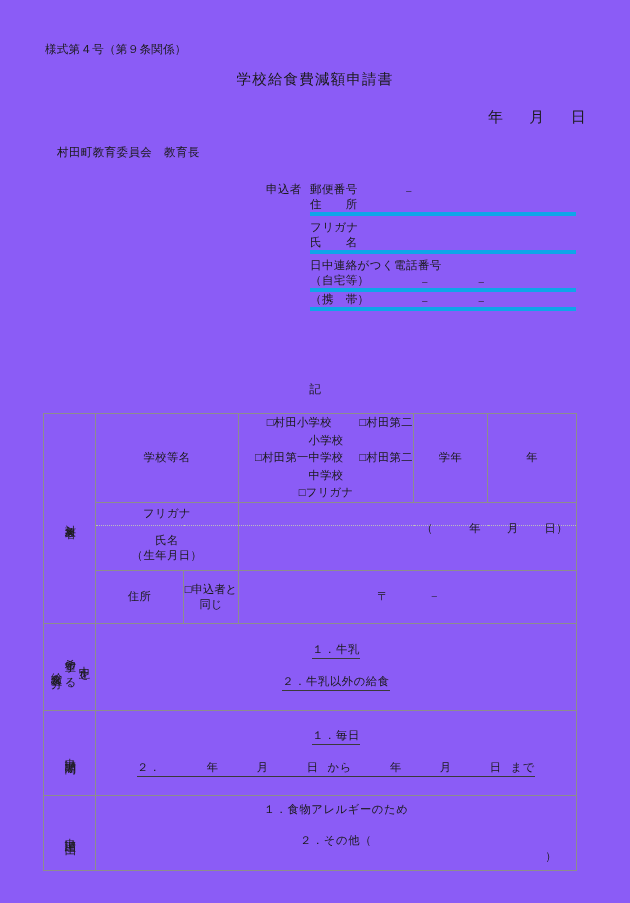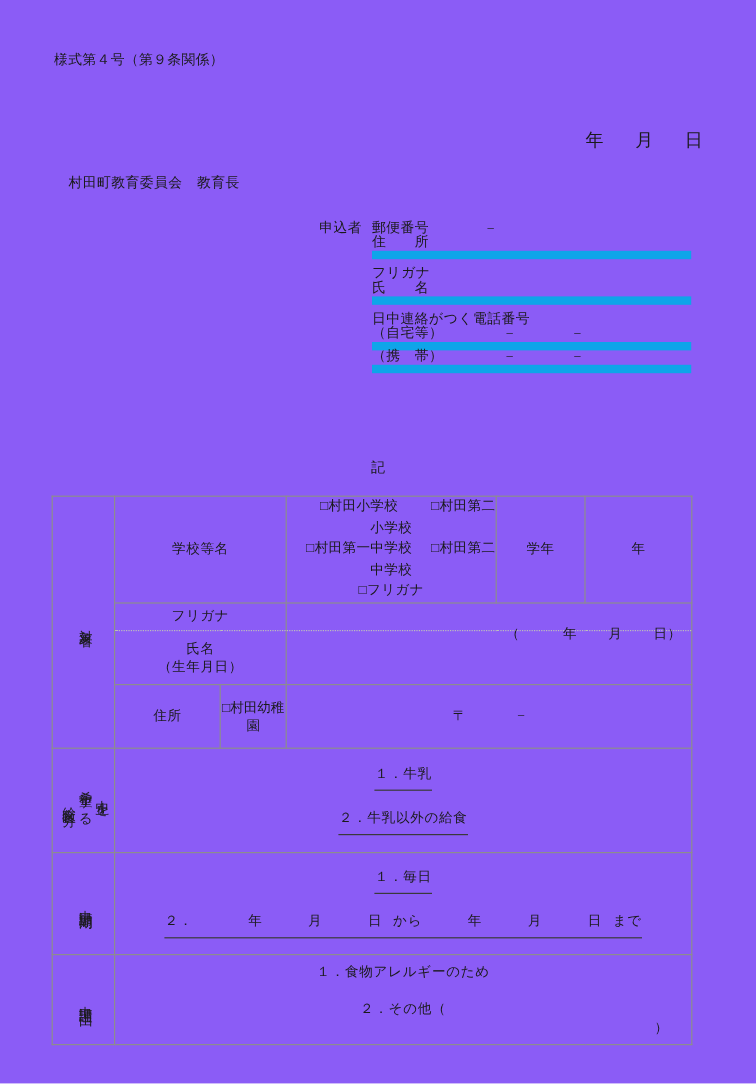--- a/index.html
+++ b/index.html
@@ -77,21 +77,21 @@
     flex: 0 0 44px;
     letter-spacing: 0.4px;
   }
   .ap-body {
     flex: 1 1 auto;
     display: flex;
     align-items: flex-end;
     height: 19px;
     box-sizing: border-box;
   }
-  .ap-body.ul { border-bottom: 7px solid #0ea5e9; }
+  .ap-body.ul { border-bottom: 4px solid #0ea5e9; }
   .ap-label {
     letter-spacing: 0.4px;
   }
   .dash-a { margin-left: 48px; }
   .dash-b { margin-left: 52px; }
   .dash-c { margin-left: 50px; }
 
   
   .body-text {
     position: absolute;
@@ -179,21 +179,21 @@
   }
   .zip-cell .dash { margin-left: 42px; }
 
   .opt {
     padding: 7px 0 7px 14px;
     text-align: left;
   }
   .opt .u {
     border-bottom: 1px solid #3a3a3a;
     display: inline-block;
-    padding-bottom: 6px;
+    padding-bottom: 1px;
     letter-spacing: 0.6px;
   }
   .opt .plain {
     display: inline-block;
     padding-bottom: 1px;
     letter-spacing: 0.6px;
   }
   .opt .row2 { margin-top: 15px; }
   .period2 .u { display: inline-block; }
   .period2 i { font-style: normal; }
@@ -205,20 +205,21 @@
     width: 430px;
   }
 </style>
 </head>
 <body>
 
 <div id="page">
 
   <div class="form-no">様式第４号（第９条関係）</div>
 
+  <div class="doc-title">学校給食費減額申請書</div>
 
   <div class="date-line">
     <span>年</span>
     <span>月</span>
     <span>日</span>
   </div>
 
   <div class="addressee">村田町教育委員会　教育長</div>
 
   <div class="applicant">
@@ -322,21 +323,21 @@
           <div class="name-cell">
             <div class="dob">
               <span>（</span><i class="first">年</i><i>月</i><i>日）</i>
             </div>
           </div>
         </td>
       </tr>
 
       <tr>
         <td class="lbl" style="height:52px">住所</td>
-        <td>□村田幼稚園</td>
+        <td>□申込者と同じ</td>
         <td colspan="3" class="zip-cell">
           <span>〒</span><span class="dash">−</span>
         </td>
       </tr>
 
       <tr>
         <td class="lbl" style="height:86px">
           <div class="vert-wrap">
             <span class="vert">給食区分</span>
             <span class="vert">希望する</span>

